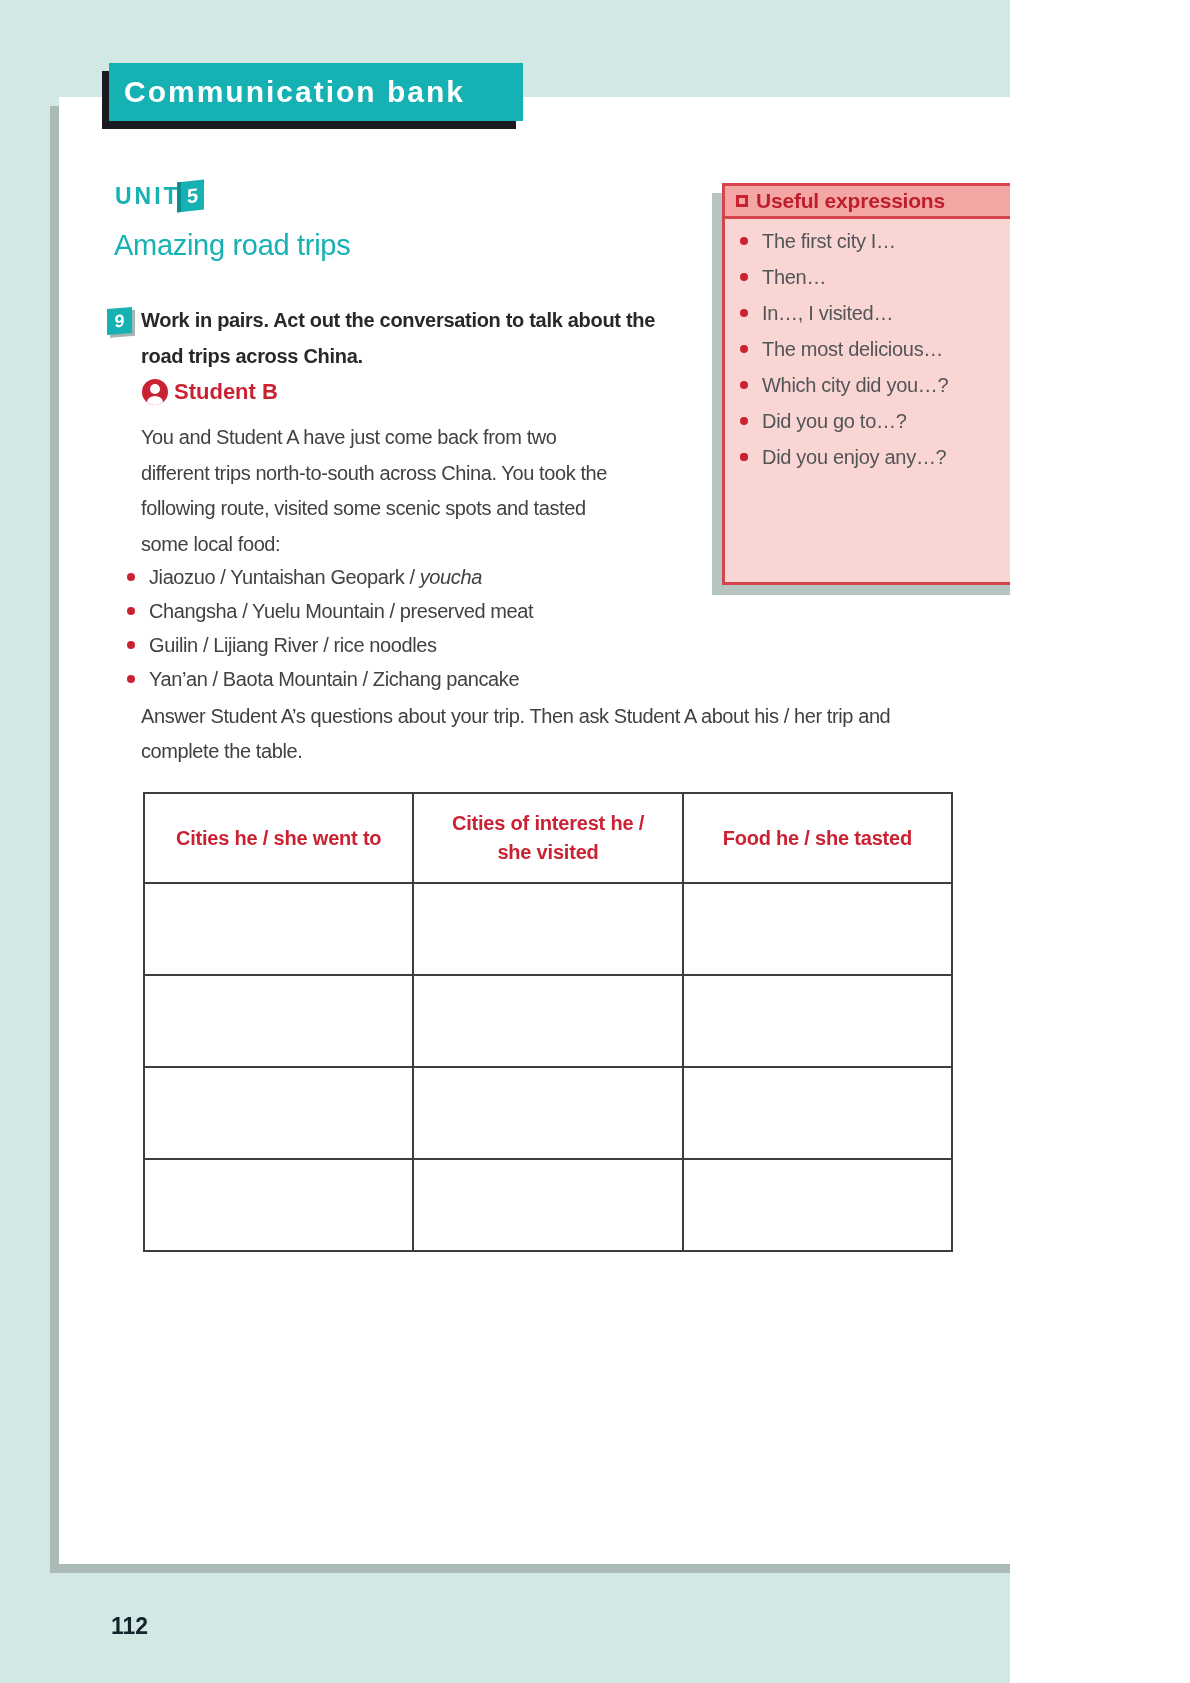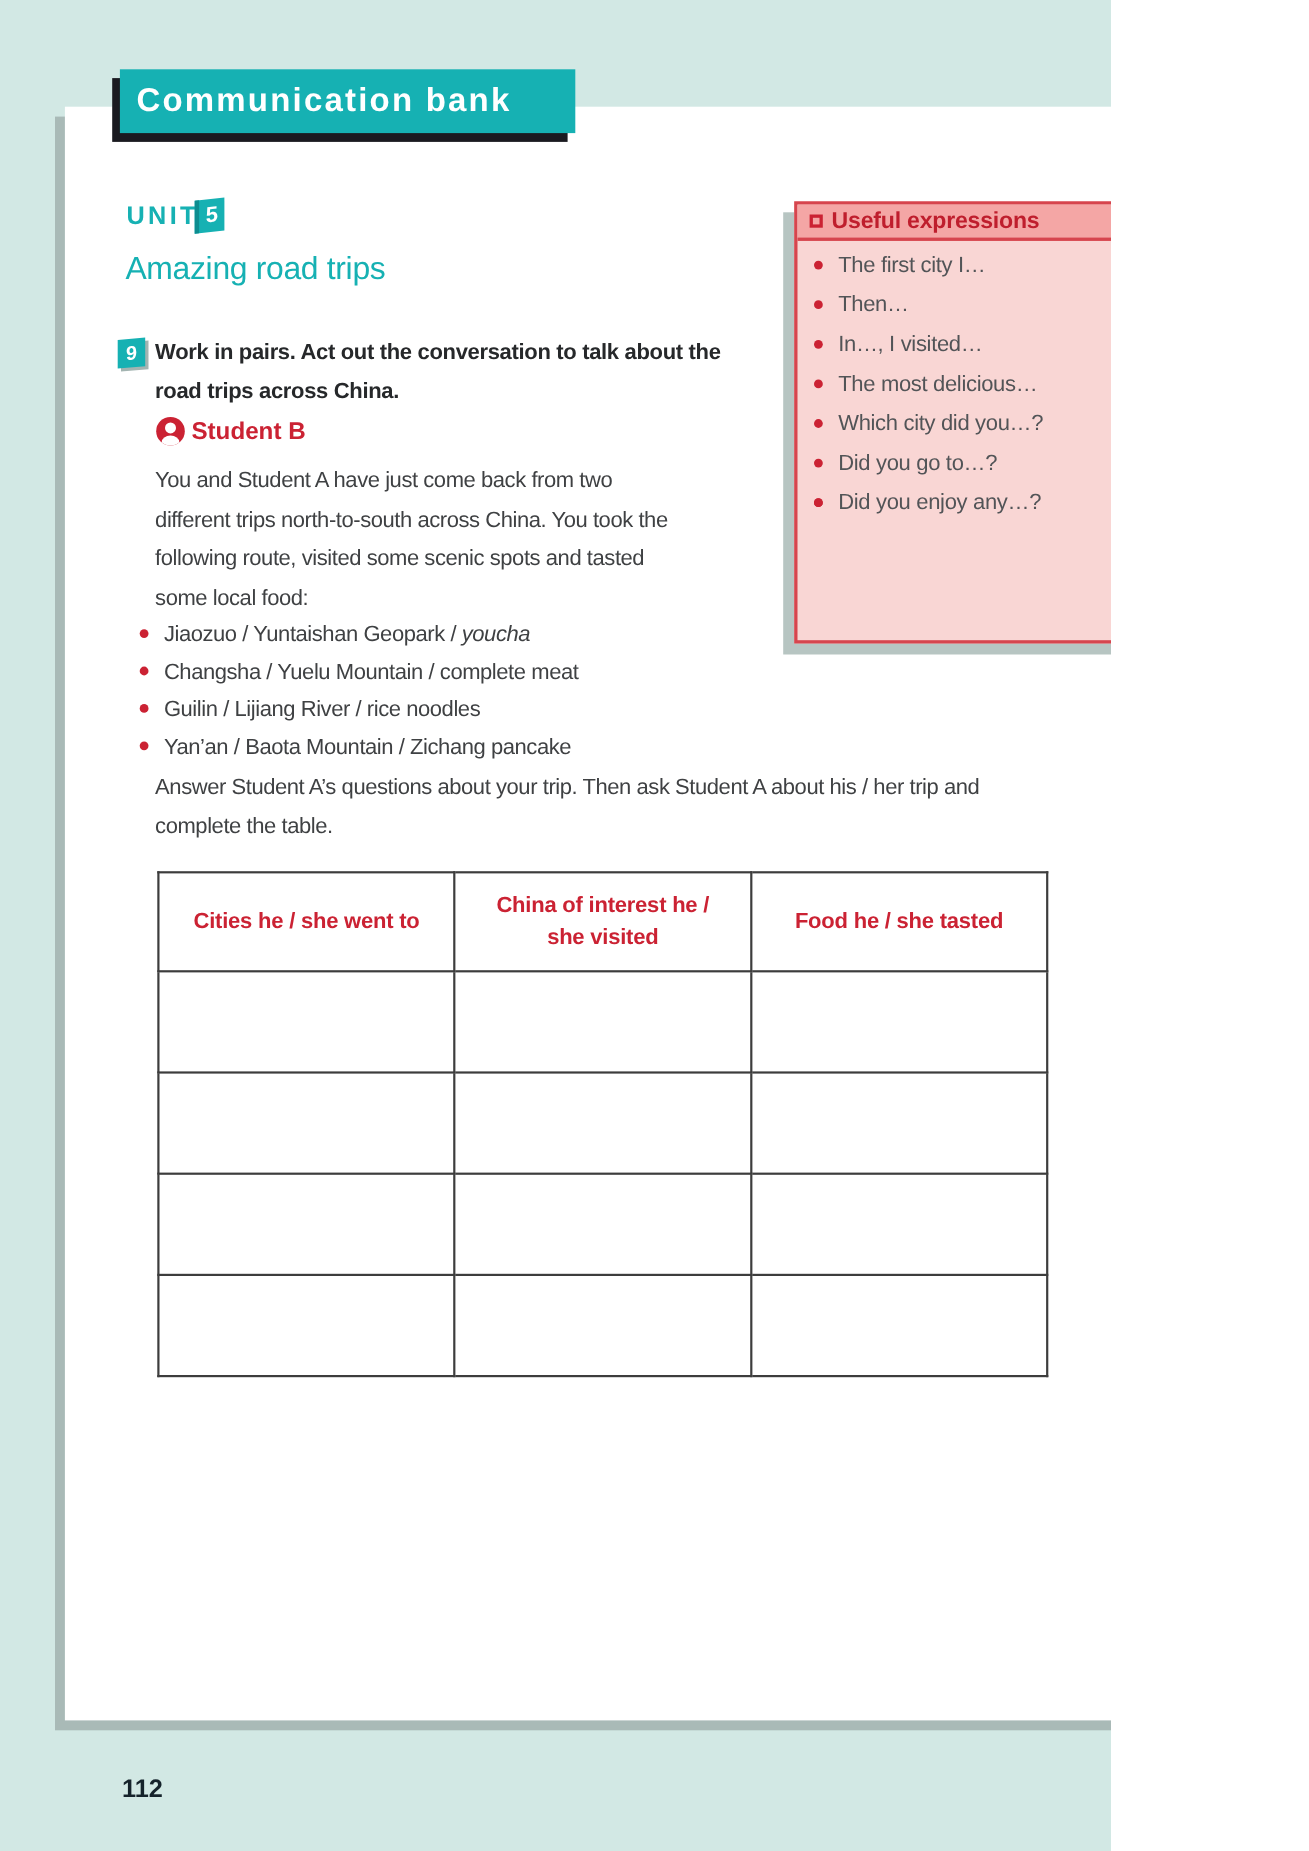--- a/index.html
+++ b/index.html
@@ -157,21 +157,21 @@
 
   <div class="bodyline" style="top:419px">You and Student A have just come back from two</div>
   <div class="bodyline" style="top:455px">different trips north-to-south across China. You took the</div>
   <div class="bodyline" style="top:490px">following route, visited some scenic spots and tasted</div>
   <div class="bodyline" style="top:526px">some local food:</div>
 
   <div class="bullet-line" style="top:560px">
     <span class="dot"></span><span>Jiaozuo / Yuntaishan Geopark / </span><span class="it">youcha</span>
   </div>
   <div class="bullet-line" style="top:594px">
-    <span class="dot"></span><span>Changsha / Yuelu Mountain / complete meat</span><span class="it"></span>
+    <span class="dot"></span><span>Changsha / Yuelu Mountain / preserved meat</span><span class="it"></span>
   </div>
   <div class="bullet-line" style="top:628px">
     <span class="dot"></span><span>Guilin / Lijiang River / rice noodles</span><span class="it"></span>
   </div>
   <div class="bullet-line" style="top:662px">
     <span class="dot"></span><span>Yan’an / Baota Mountain / Zichang pancake</span><span class="it"></span>
   </div>
 
   <div class="bodyline" style="top:698px">Answer Student A’s questions about your trip. Then ask Student A about his / her trip and</div>
   <div class="bodyline" style="top:733px">complete the table.</div>
@@ -197,21 +197,21 @@
   </div>
 
   <table class="fill">
     <thead>
       <tr>
         <th>
           <span>Cities he / she went to</span>
           <span></span>
         </th>
         <th>
-          <span>China of interest he /</span>
+          <span>Cities of interest he /</span>
           <span>she visited</span>
         </th>
         <th>
           <span>Food he / she tasted</span>
           <span></span>
         </th>
       </tr>
     </thead>
     <tbody>
       <tr>

